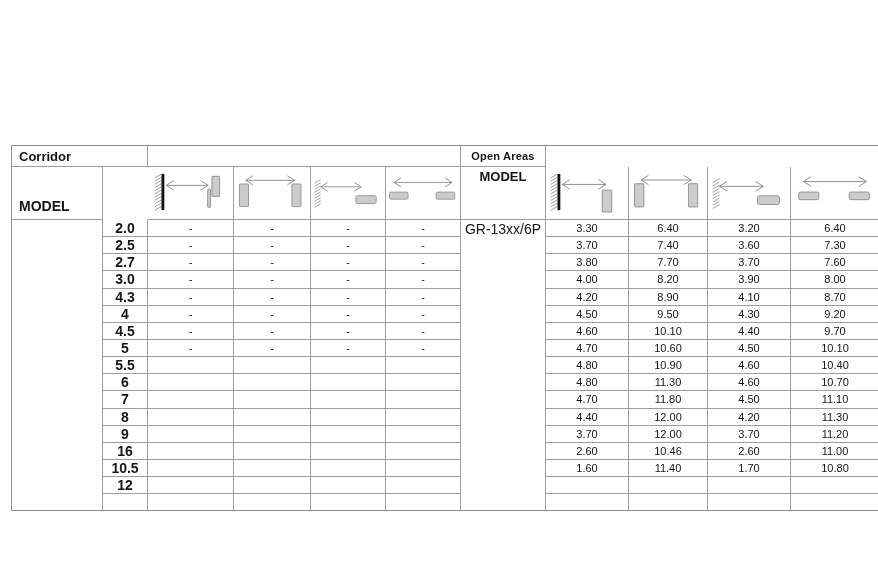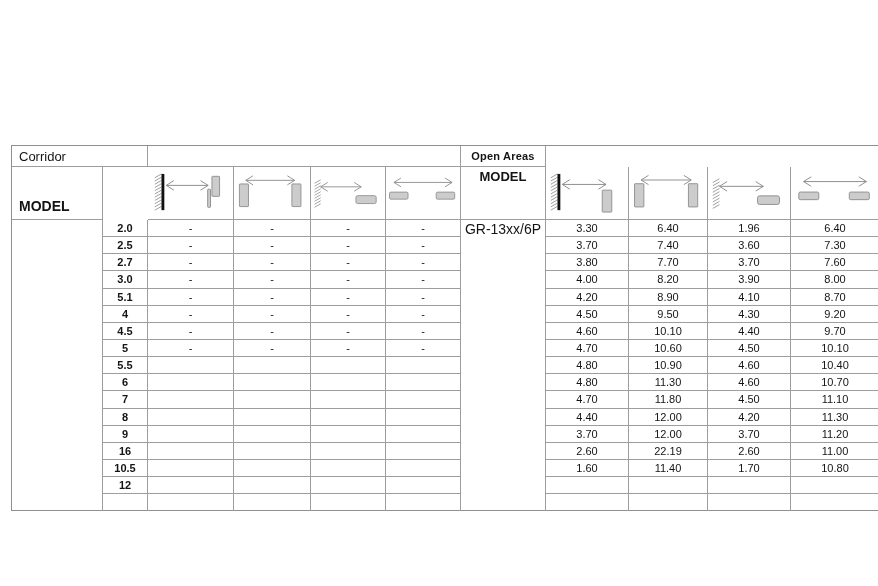--- a/index.html
+++ b/index.html
@@ -15,28 +15,28 @@
     border-left:1px solid #8f8f8f;border-top:1px solid #8f8f8f;border-bottom:1px solid #8f8f8f;
     box-sizing:border-box;
   }
   .c{
     border-right:1px solid #9d9d9d;border-bottom:1px solid #9d9d9d;
     box-sizing:border-box;display:flex;align-items:center;justify-content:center;
     overflow:hidden;white-space:nowrap;
   }
   .no-br{border-right:none;}
   .no-bb{border-bottom:none;}
-  .corridor-title{justify-content:flex-start;padding-left:7px;font-weight:normal;font-size:13px;}
+  .corridor-title{justify-content:flex-start;padding-left:7px;font-weight:bold;font-size:13px;}
   .open-title{font-weight:bold;font-size:11px;letter-spacing:.2px;}
   .lux-title{font-weight:bold;font-size:16px;}
   .model-left{align-items:flex-end;justify-content:flex-start;padding:0 0 5px 7px;font-weight:bold;font-size:14px;}
   .height-label{align-items:flex-end;font-weight:bold;font-size:10px;line-height:1.15;text-align:center;padding-bottom:2px;}
   .model-right-h{align-items:flex-start;font-weight:bold;font-size:13px;padding-top:2px;}
   .model-right-body{align-items:flex-start;font-size:14px;padding-top:1px;}
-  .hcell{font-weight:bold;font-size:11px;}
+  .hcell{font-weight:bold;font-size:14px;}
   .vcell{font-size:11px;}
   .diag{padding:0;}
   .diag svg{display:block;}
 </style>
 </head>
 <body>
 
 <div id="canvas">
   <div id="lumtable">
 
@@ -201,21 +201,21 @@
     <div class="c no-bb" style="grid-column:1/2;grid-row:3/20;"></div>
     <div class="c no-bb model-right-body" style="grid-column:7/8;grid-row:3/20;">GR-13xx/6P</div>
 
   <div class="c hcell" style="grid-area: 3 / 2 / 4 / 3;">2.0</div>
       <div class="c vcell" style="grid-area: 3 / 3 / 4 / 4;">-</div>
       <div class="c vcell" style="grid-area: 3 / 4 / 4 / 5;">-</div>
       <div class="c vcell" style="grid-area: 3 / 5 / 4 / 6;">-</div>
       <div class="c vcell" style="grid-area: 3 / 6 / 4 / 7;">-</div>
       <div class="c vcell" style="grid-area: 3 / 8 / 4 / 9;">3.30</div>
       <div class="c vcell" style="grid-area: 3 / 9 / 4 / 10;">6.40</div>
-      <div class="c vcell" style="grid-area: 3 / 10 / 4 / 11;">1.96</div>
+      <div class="c vcell" style="grid-area: 3 / 10 / 4 / 11;">3.20</div>
       <div class="c vcell no-br" style="grid-area: 3 / 11 / 4 / 12;">6.40</div>
       <div class="c hcell" style="grid-area: 4 / 2 / 5 / 3;">2.5</div>
       <div class="c vcell" style="grid-area: 4 / 3 / 5 / 4;">-</div>
       <div class="c vcell" style="grid-area: 4 / 4 / 5 / 5;">-</div>
       <div class="c vcell" style="grid-area: 4 / 5 / 5 / 6;">-</div>
       <div class="c vcell" style="grid-area: 4 / 6 / 5 / 7;">-</div>
       <div class="c vcell" style="grid-area: 4 / 8 / 5 / 9;">3.70</div>
       <div class="c vcell" style="grid-area: 4 / 9 / 5 / 10;">7.40</div>
       <div class="c vcell" style="grid-area: 4 / 10 / 5 / 11;">3.60</div>
       <div class="c vcell no-br" style="grid-area: 4 / 11 / 5 / 12;">7.30</div>
@@ -230,21 +230,21 @@
       <div class="c vcell no-br" style="grid-area: 5 / 11 / 6 / 12;">7.60</div>
       <div class="c hcell" style="grid-area: 6 / 2 / 7 / 3;">3.0</div>
       <div class="c vcell" style="grid-area: 6 / 3 / 7 / 4;">-</div>
       <div class="c vcell" style="grid-area: 6 / 4 / 7 / 5;">-</div>
       <div class="c vcell" style="grid-area: 6 / 5 / 7 / 6;">-</div>
       <div class="c vcell" style="grid-area: 6 / 6 / 7 / 7;">-</div>
       <div class="c vcell" style="grid-area: 6 / 8 / 7 / 9;">4.00</div>
       <div class="c vcell" style="grid-area: 6 / 9 / 7 / 10;">8.20</div>
       <div class="c vcell" style="grid-area: 6 / 10 / 7 / 11;">3.90</div>
       <div class="c vcell no-br" style="grid-area: 6 / 11 / 7 / 12;">8.00</div>
-      <div class="c hcell" style="grid-area: 7 / 2 / 8 / 3;">5.1</div>
+      <div class="c hcell" style="grid-area: 7 / 2 / 8 / 3;">4.3</div>
       <div class="c vcell" style="grid-area: 7 / 3 / 8 / 4;">-</div>
       <div class="c vcell" style="grid-area: 7 / 4 / 8 / 5;">-</div>
       <div class="c vcell" style="grid-area: 7 / 5 / 8 / 6;">-</div>
       <div class="c vcell" style="grid-area: 7 / 6 / 8 / 7;">-</div>
       <div class="c vcell" style="grid-area: 7 / 8 / 8 / 9;">4.20</div>
       <div class="c vcell" style="grid-area: 7 / 9 / 8 / 10;">8.90</div>
       <div class="c vcell" style="grid-area: 7 / 10 / 8 / 11;">4.10</div>
       <div class="c vcell no-br" style="grid-area: 7 / 11 / 8 / 12;">8.70</div>
       <div class="c hcell" style="grid-area: 8 / 2 / 9 / 3;">4</div>
       <div class="c vcell" style="grid-area: 8 / 3 / 9 / 4;">-</div>
@@ -317,21 +317,21 @@
       <div class="c vcell" style="grid-area: 15 / 8 / 16 / 9;">3.70</div>
       <div class="c vcell" style="grid-area: 15 / 9 / 16 / 10;">12.00</div>
       <div class="c vcell" style="grid-area: 15 / 10 / 16 / 11;">3.70</div>
       <div class="c vcell no-br" style="grid-area: 15 / 11 / 16 / 12;">11.20</div>
       <div class="c hcell" style="grid-area: 16 / 2 / 17 / 3;">16</div>
       <div class="c vcell" style="grid-area: 16 / 3 / 17 / 4;"></div>
       <div class="c vcell" style="grid-area: 16 / 4 / 17 / 5;"></div>
       <div class="c vcell" style="grid-area: 16 / 5 / 17 / 6;"></div>
       <div class="c vcell" style="grid-area: 16 / 6 / 17 / 7;"></div>
       <div class="c vcell" style="grid-area: 16 / 8 / 17 / 9;">2.60</div>
-      <div class="c vcell" style="grid-area: 16 / 9 / 17 / 10;">22.19</div>
+      <div class="c vcell" style="grid-area: 16 / 9 / 17 / 10;">10.46</div>
       <div class="c vcell" style="grid-area: 16 / 10 / 17 / 11;">2.60</div>
       <div class="c vcell no-br" style="grid-area: 16 / 11 / 17 / 12;">11.00</div>
       <div class="c hcell" style="grid-area: 17 / 2 / 18 / 3;">10.5</div>
       <div class="c vcell" style="grid-area: 17 / 3 / 18 / 4;"></div>
       <div class="c vcell" style="grid-area: 17 / 4 / 18 / 5;"></div>
       <div class="c vcell" style="grid-area: 17 / 5 / 18 / 6;"></div>
       <div class="c vcell" style="grid-area: 17 / 6 / 18 / 7;"></div>
       <div class="c vcell" style="grid-area: 17 / 8 / 18 / 9;">1.60</div>
       <div class="c vcell" style="grid-area: 17 / 9 / 18 / 10;">11.40</div>
       <div class="c vcell" style="grid-area: 17 / 10 / 18 / 11;">1.70</div>

